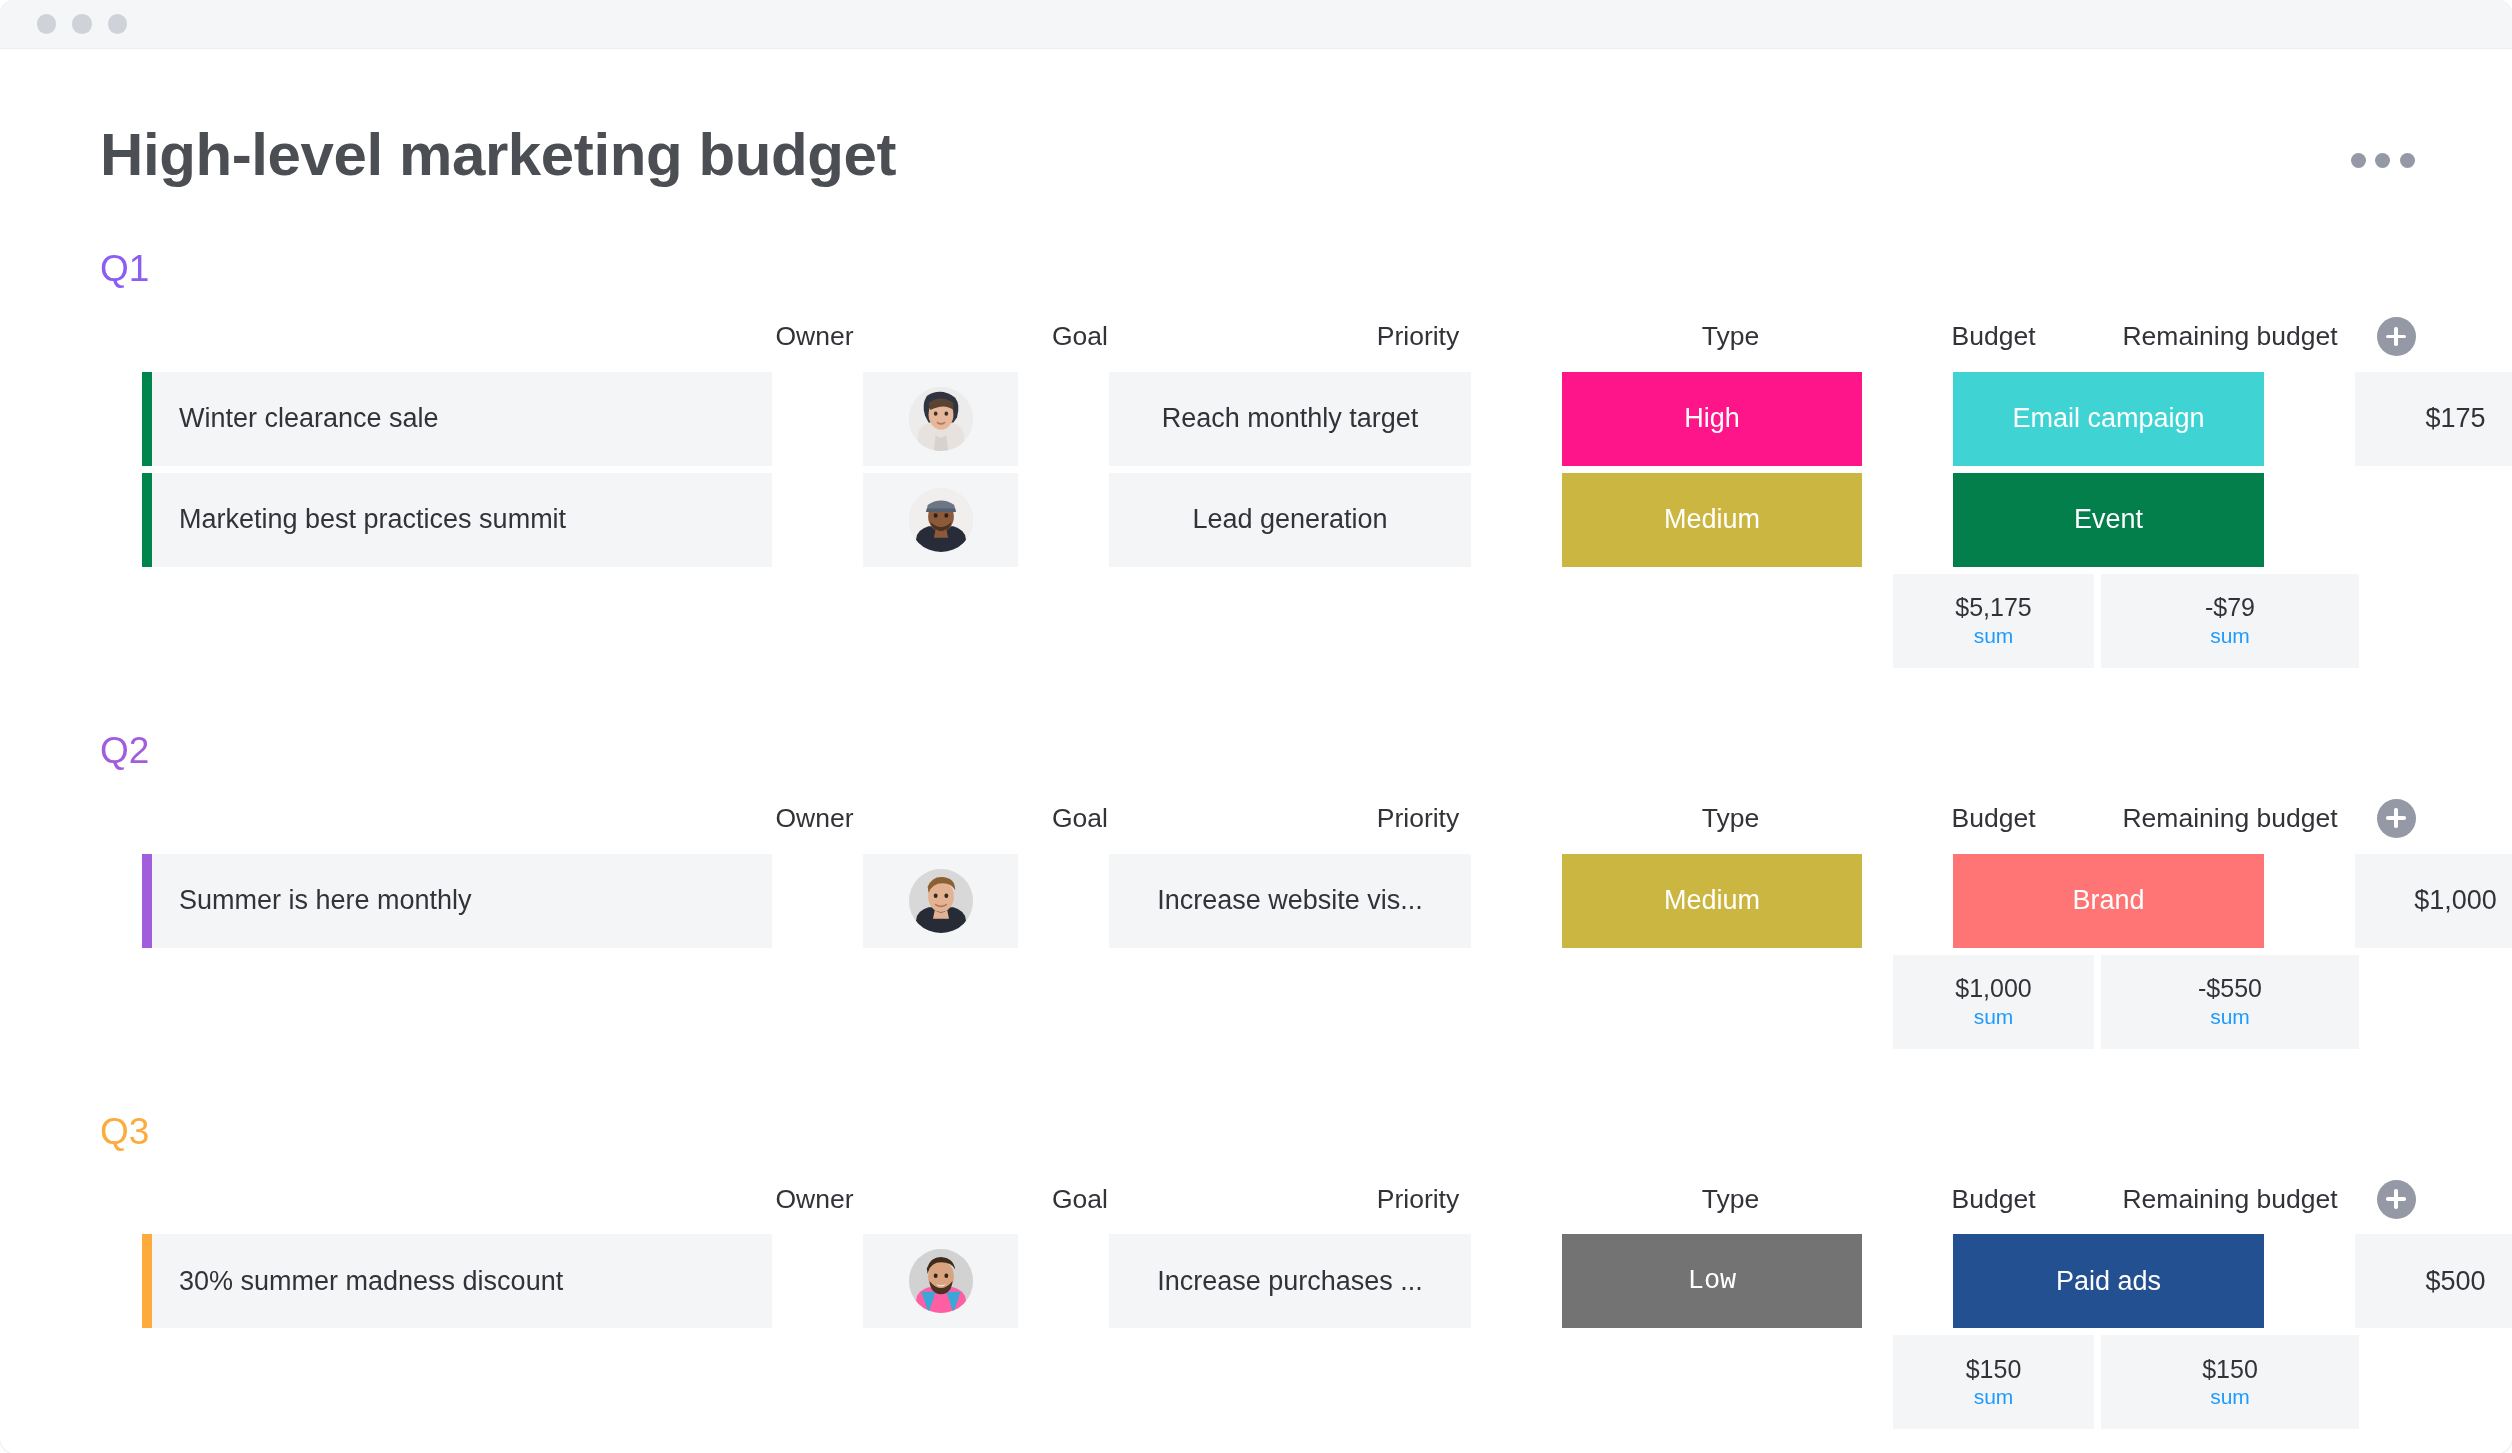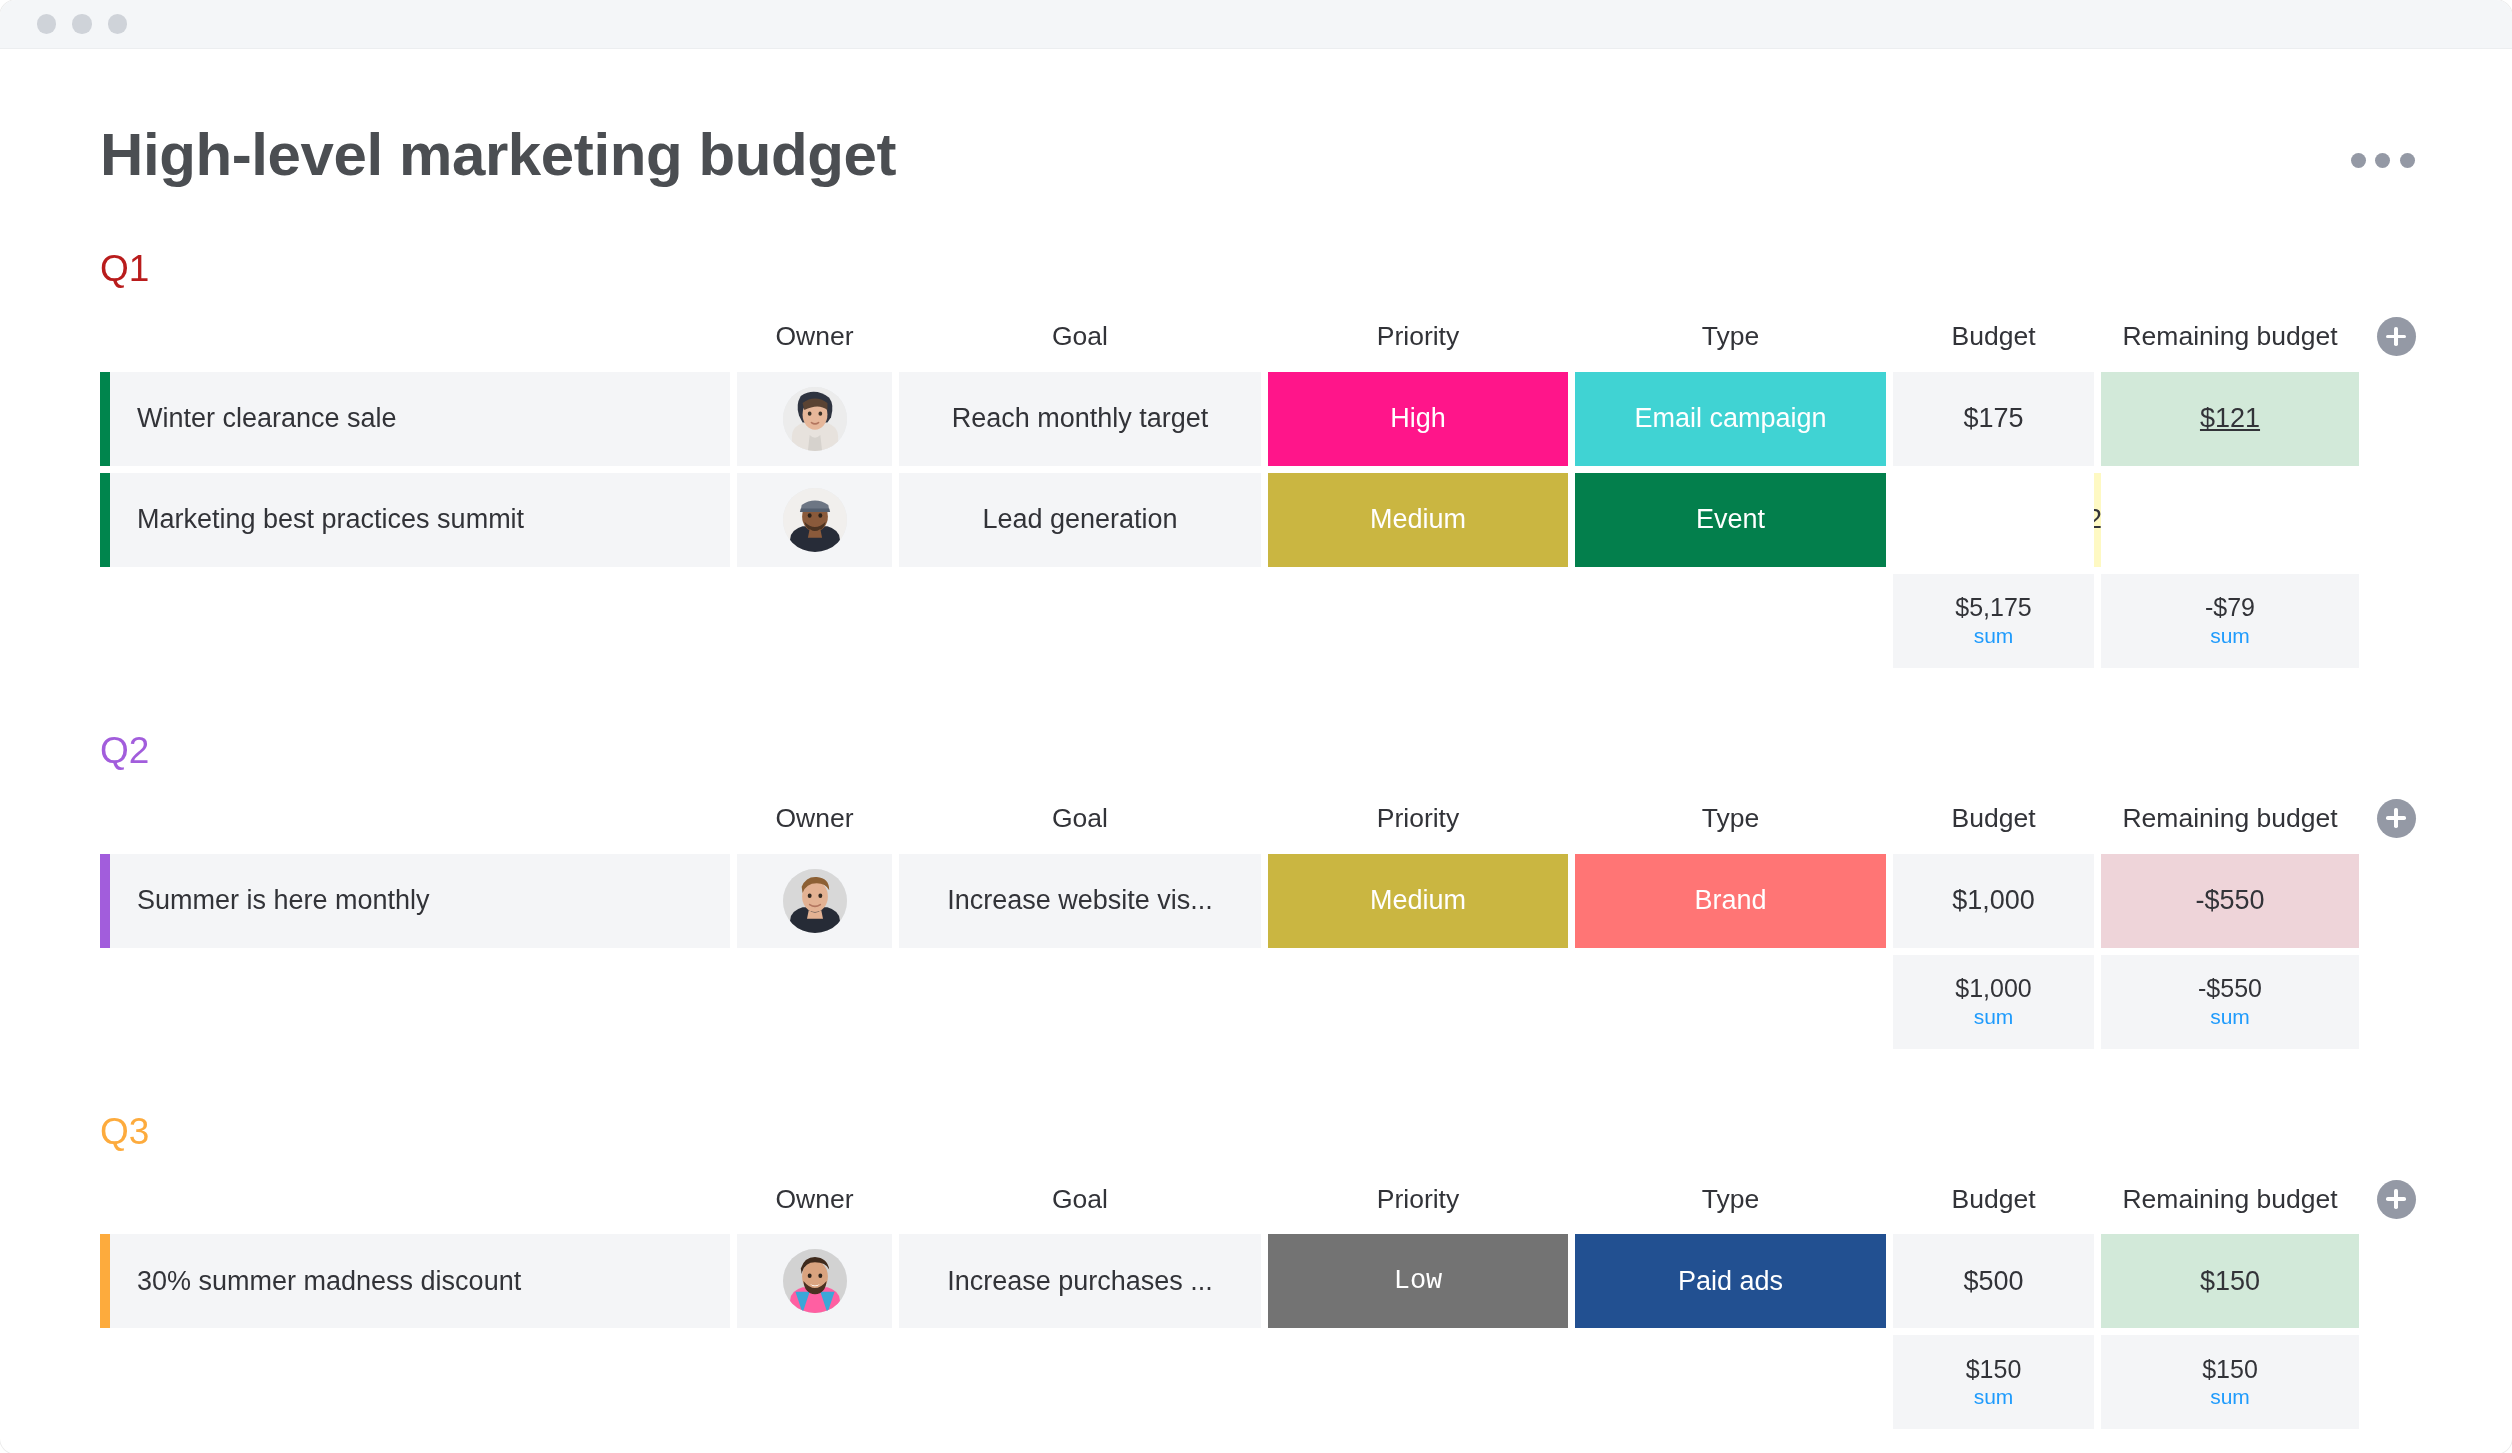--- a/index.html
+++ b/index.html
@@ -142,21 +142,21 @@
   .plus-btn::before, .plus-btn::after {
     content: "";
     position: absolute;
     background: #ffffff;
     border-radius: 1.8px;
   }
   .plus-btn::before { left: 9.7px; right: 9.7px; top: 17.6px; height: 3.5px; }
   .plus-btn::after  { top: 9.7px; bottom: 9.7px; left: 17.6px; width: 3.5px; }
 
   
-  .item-row { height: 94px; margin-bottom: 7px; }
+  .item-row { height: 94px; margin-bottom: 7px; gap: 42px; }
 
   .cell {
     background: #f4f5f7;
     display: flex;
     align-items: center;
     justify-content: center;
     font-size: 27px;
     color: #323338;
     overflow: hidden;
     white-space: nowrap;
@@ -226,21 +226,21 @@
       <h1 class="board-title">High-level marketing budget</h1>
       <div class="kebab">
         <span></span>
         <span></span>
         <span></span>
       </div>
     </div>
 
     <div class="groups" id="groups-root">
         <div class="group">
-          <h2 class="group-title" style="color: #b91c1c;">Q1</h2>
+          <h2 class="group-title" style="color: #8b5cf6;">Q1</h2>
           <div class="grid-row hdr-row">
             <div></div>
             <div></div>
             <div></div>
             <div class="hdr">Owner</div>
             <div></div>
             <div class="hdr">Goal</div>
             <div></div>
             <div class="hdr">Priority</div>
             <div></div>

